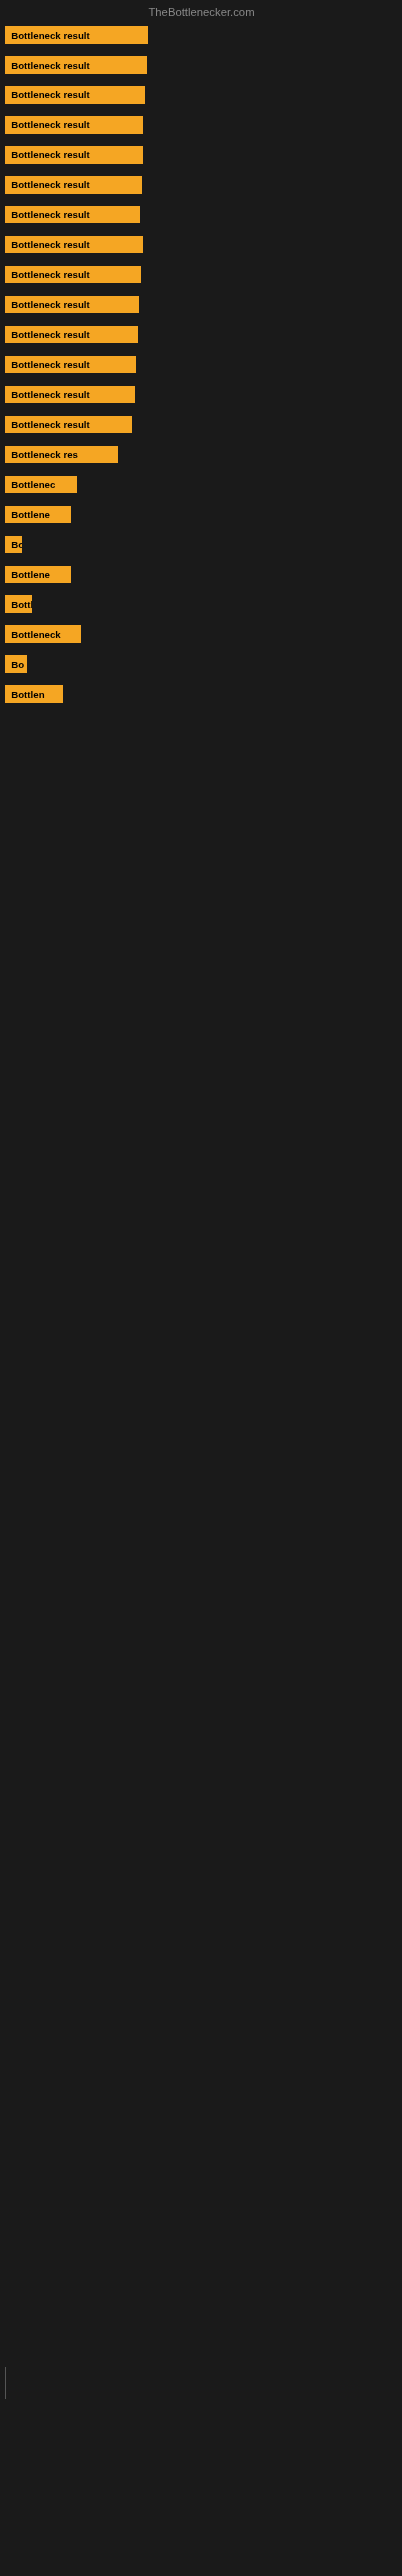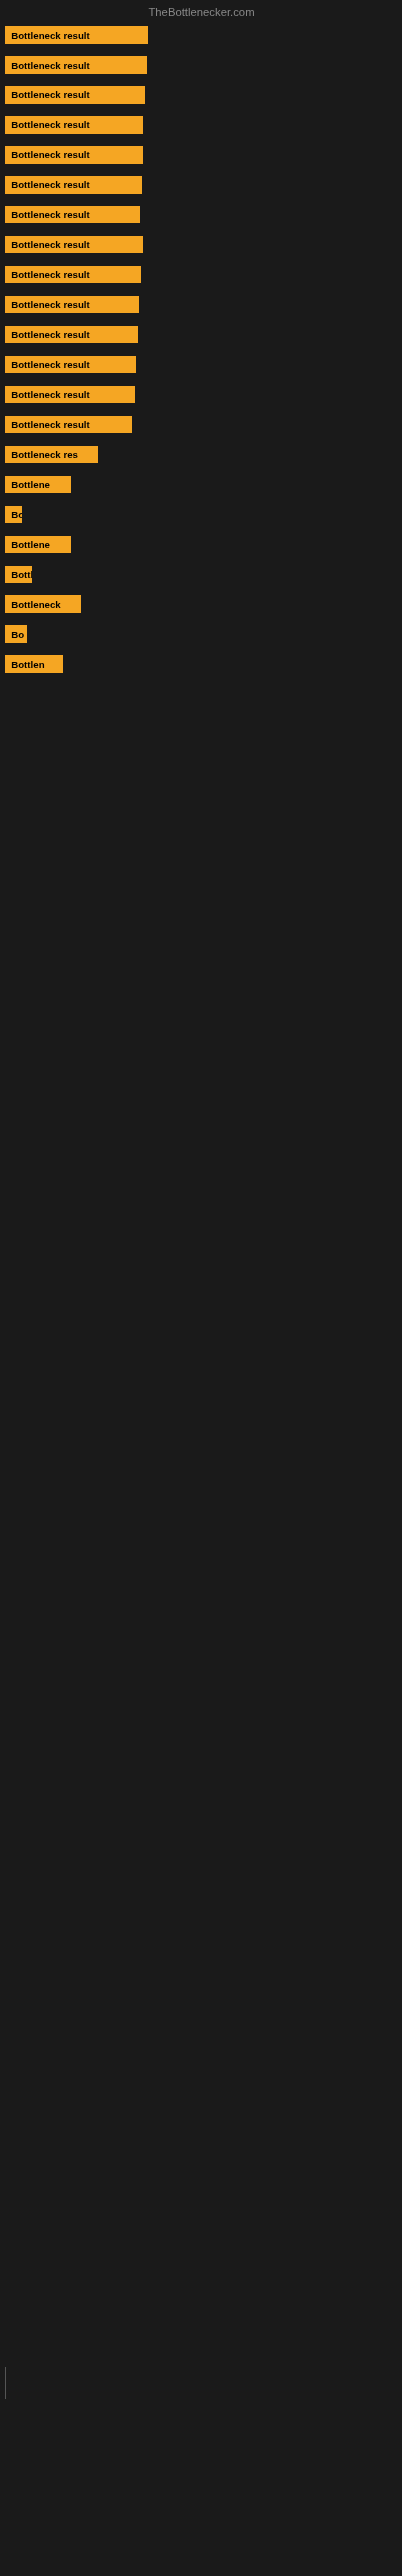--- a/index.html
+++ b/index.html
@@ -68,21 +68,22 @@
     <div class="bottleneck-item"><span class="bottleneck-badge" style="max-width: 138px; width: 138px;">Bottleneck result</span></div>
     <div class="bottleneck-item"><span class="bottleneck-badge" style="max-width: 137px; width: 137px;">Bottleneck result</span></div>
     <div class="bottleneck-item"><span class="bottleneck-badge" style="max-width: 135px; width: 135px;">Bottleneck result</span></div>
     <div class="bottleneck-item"><span class="bottleneck-badge" style="max-width: 138px; width: 138px;">Bottleneck result</span></div>
     <div class="bottleneck-item"><span class="bottleneck-badge" style="max-width: 136px; width: 136px;">Bottleneck result</span></div>
     <div class="bottleneck-item"><span class="bottleneck-badge" style="max-width: 134px; width: 134px;">Bottleneck result</span></div>
     <div class="bottleneck-item"><span class="bottleneck-badge" style="max-width: 133px; width: 133px;">Bottleneck result</span></div>
     <div class="bottleneck-item"><span class="bottleneck-badge" style="max-width: 131px; width: 131px;">Bottleneck result</span></div>
     <div class="bottleneck-item"><span class="bottleneck-badge" style="max-width: 130px; width: 130px;">Bottleneck result</span></div>
     <div class="bottleneck-item"><span class="bottleneck-badge" style="max-width: 127px; width: 127px;">Bottleneck result</span></div>
-    <div class="bottleneck-item"><span class="bottleneck-badge" style="max-width: 113px; width: 93px;">Bottleneck res</span></div>
+    <div class="bottleneck-item"><span class="bottleneck-badge" style="max-width: 113px; width: 113px;">Bottleneck res</span></div>
+    <div class="bottleneck-item"><span class="bottleneck-badge" style="max-width: 72px; width: 72px;">Bottlenec</span></div>
     <div class="bottleneck-item"><span class="bottleneck-badge" style="max-width: 66px; width: 66px;">Bottlene</span></div>
     <div class="bottleneck-item"><span class="bottleneck-badge" style="max-width: 39px; width: 17px;">Bott</span></div>
     <div class="bottleneck-item"><span class="bottleneck-badge" style="max-width: 66px; width: 66px;">Bottlene</span></div>
     <div class="bottleneck-item"><span class="bottleneck-badge" style="max-width: 50px; width: 27px;">Bottle</span></div>
     <div class="bottleneck-item"><span class="bottleneck-badge" style="max-width: 76px; width: 76px;">Bottleneck</span></div>
     <div class="bottleneck-item"><span class="bottleneck-badge" style="max-width: 22.5px; width: 22.5px;">Bo</span></div>
     <div class="bottleneck-item"><span class="bottleneck-badge" style="max-width: 58px; width: 76px;">Bottlen</span></div>
   </div>
 
 <div class="cursor-line"></div>

